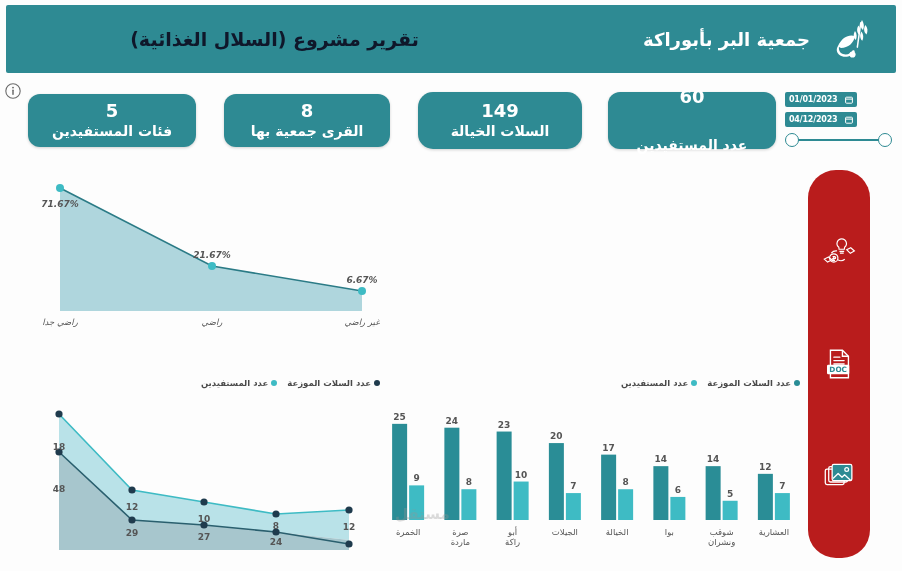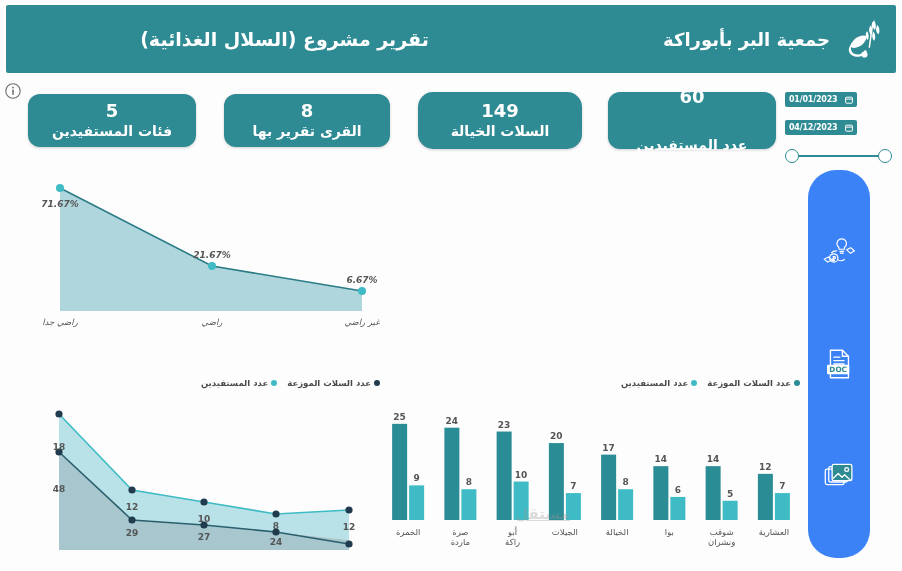--- a/index.html
+++ b/index.html
@@ -12,28 +12,28 @@
   }
   #page { position: relative; width: 902px; height: 571px; background: #fdfdfd; }
 
   
   .header {
     position: absolute; left: 6px; top: 5px; width: 890px; height: 68px;
     background: #2e8a93; border-radius: 2px;
     display: flex; align-items: center; justify-content: flex-end;
     direction: rtl;
   }
-  .brand { display: flex; align-items: center; gap: 10px; padding-left: 20px; padding-right: 10px; }
+  .brand { display: flex; align-items: center; gap: 18px; padding-left: 20px; padding-right: 22px; }
   .brand-name {
     color: #ffffff; font-size: 18px; font-weight: 700;
     letter-spacing: -.3px; white-space: nowrap;
   }
   .logo-mark { width: 46px; height: 46px; flex: 0 0 46px; }
   .header-title {
-    color: #ffffff; font-size: 19px; font-weight: 700;
+    color: #0f172a; font-size: 19px; font-weight: 700;
     flex: 1; text-align: center; padding-right: 80px; white-space: nowrap;
   }
 
   
   .info-icon { position: absolute; left: 4px; top: 82px; width: 18px; height: 18px; }
 
   
   .kpi-row { position: absolute; left: 28px; top: 94px; width: 748px; height: 56px; }
   .kpi {
     position: absolute; top: 0; height: 53px; background: #2e8a93;
@@ -47,21 +47,21 @@
   .kpi.k1 { left: 196px; width: 166px; top: 0px; }
   .kpi.k2 { left: 390px; width: 164px; top: -2px; height: 57px; border-radius: 15px; }
   .kpi.k3 { left: 580px; width: 168px; top: -2px; height: 57px; gap: 28px; }
 
   
   .daterange { position: absolute; left: 785px; top: 92px; width: 112px; }
   .datepill {
     width: 72px; height: 15px; background: #2e8a93; color: #fff;
     font-size: 8px; font-weight: 700; border-radius: 2px;
     display: flex; align-items: center; justify-content: space-between;
-    padding: 0 4px; margin-bottom: 13px; letter-spacing: -.2px;
+    padding: 0 4px; margin-bottom: 5px; letter-spacing: -.2px;
   }
   .datepill .cal { width: 8px; height: 8px; }
   .slider { position: relative; width: 107px; height: 16px; margin-top: 4px; }
   .slider .track { position: absolute; left: 7px; right: 7px; top: 7px; height: 2px; background: #2e8a93; }
   .slider .knob {
     position: absolute; top: 1px; width: 14px; height: 14px;
     border: 1.6px solid #2e8a93; border-radius: 50%; background: #fff;
   }
   .slider .knob.left { left: 0; }
   .slider .knob.right { right: 0; }
@@ -85,31 +85,31 @@
   
   #village-bar-panel { left: 382px; top: 378px; width: 418px; height: 180px; }
 
   .axis-label { font-size: 8.5px; fill: #555; }
   .value-label { font-size: 9px; fill: #555; font-weight: 700; }
   .pie-label { font-size: 8.5px; fill: #555; }
 
   
   .toolbar {
     position: absolute; left: 808px; top: 170px; width: 62px; height: 388px;
-    background: #3b82f6; border-radius: 28px;
+    background: #b91c1c; border-radius: 28px;
     display: flex; flex-direction: column; align-items: center;
     justify-content: space-around; padding: 26px 0;
   }
   .tool-btn { width: 40px; height: 40px; display: flex; align-items: center; justify-content: center; cursor: pointer; }
 
   
   .watermark {
     position: absolute; left: 395px; top: 505px; width: 175px;
     color: rgba(150,150,150,.33); font-size: 15px; font-weight: 700;
-    text-align: right; pointer-events: none; letter-spacing: .5px; text-decoration: underline;
+    text-align: left; pointer-events: none; letter-spacing: .5px;
   }
   .watermark .wm2 { font-size: 12px; margin-top: -2px; }
 </style>
 </head>
 <body>
 
 <div id="page">
 
   <div class="header">
     <div class="brand">
@@ -140,21 +140,21 @@
     </svg>
   </div>
 
   <div class="kpi-row">
     <div class="kpi k0">
       <span class="num">5</span>
       <span class="lbl">فئات المستفيدين</span>
     </div>
     <div class="kpi k1">
       <span class="num">8</span>
-      <span class="lbl">القرى تقرير بها</span>
+      <span class="lbl">القرى جمعية بها</span>
     </div>
     <div class="kpi k2">
       <span class="num">149</span>
       <span class="lbl">السلات الخيالة</span>
     </div>
     <div class="kpi k3">
       <span class="num">60</span>
       <span class="lbl">عدد المستفيدين</span>
     </div>
   </div>

